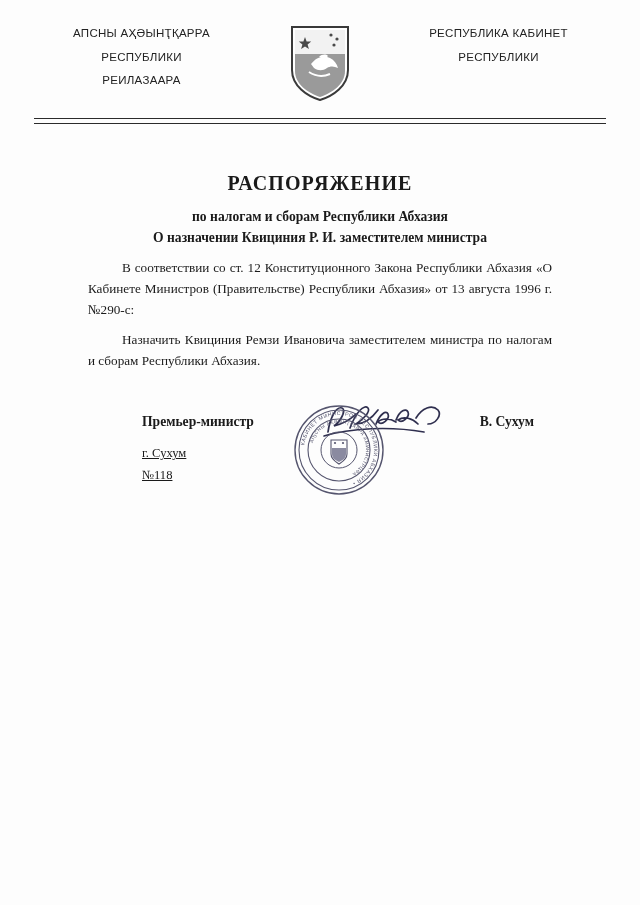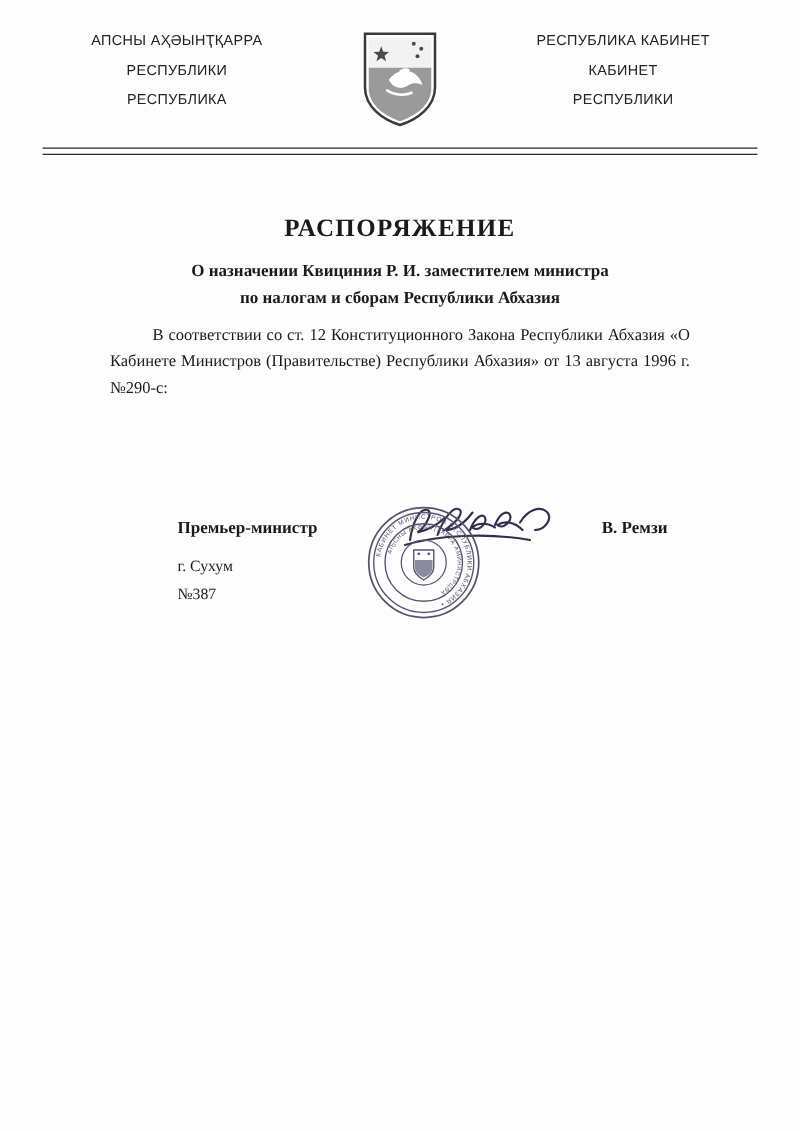--- a/index.html
+++ b/index.html
@@ -126,20 +126,21 @@
     font-size: 13.6px;
     font-weight: bold;
   }
 
   .meta {
     position: absolute;
     left: 142px;
     top: 442px;
     font-size: 12.6px;
     line-height: 1.75;
+    text-decoration: underline;
   }
 
   
   .signature {
     position: absolute;
     left: 320px;
     top: 398px;
     width: 135px;
     height: 46px;
     pointer-events: none;
@@ -157,21 +158,21 @@
 </head>
 <body>
 
 <div class="page">
 
   <div class="header">
 
     <div class="header-col">
       <div>АПСНЫ АҲӘЫНҬҚАРРА</div>
       <div>РЕСПУБЛИКИ</div>
-      <div>РЕСПУБЛИКА</div>
+      <div>РЕИЛАЗААРА</div>
     </div>
 
     <div class="emblem">
       <svg viewBox="0 0 62 78" width="62" height="78" aria-hidden="true">
         <path d="M3 3 H59 V46 C59 62 44 72 31 76 C18 72 3 62 3 46 Z" fill="#ffffff" stroke="#3a3a3a" stroke-width="2"></path>
         <path d="M6 30 H56 V47 C56 60 43 69 31 73 C19 69 6 60 6 47 Z" fill="#9a9a9a"></path>
         <path d="M6 6 H56 V30 H6 Z" fill="#f2f2f2"></path>
 
         <path d="M16 13 l1.6 4.4 4.6 .2 -3.6 2.9 1.3 4.5 -3.9 -2.6 -3.9 2.6 1.3 -4.5 -3.6 -2.9 4.6 -.2 Z" fill="#4a4a4a"></path>
 
@@ -180,39 +181,39 @@
         <circle cx="45" cy="21" r="1.6" fill="#4a4a4a"></circle>
 
         <path d="M22 40 c5 -7 13 -9 19 -6 c4 2 7 6 8 10 c-4 -2 -8 -2 -11 0 c-4 3 -9 3 -13 0 Z" fill="#ffffff"></path>
         <path d="M30 33 c3 -3 7 -3 9 -1 l-3 3 c-2 -1 -4 -1 -6 -2 Z" fill="#ffffff"></path>
         <path d="M20 48 c6 4 14 5 21 2" stroke="#ffffff" stroke-width="2" fill="none"></path>
       </svg>
     </div>
 
     <div class="header-col">
       <div>РЕСПУБЛИКА КАБИНЕТ</div>
-      <div>КАБИНЕТ</div>
       <div>РЕСПУБЛИКИ</div>
     </div>
   </div>
 
   <div class="rule"></div>
 
   <div class="doc-title">РАСПОРЯЖЕНИЕ</div>
 
   <div class="subtitle">
+    <div>по налогам и сборам Республики Абхазия</div>
     <div>О назначении Квициния Р. И.  заместителем министра</div>
-    <div>по налогам и сборам Республики Абхазия</div>
   </div>
 
   <div class="para para-1">В соответствии со ст. 12 Конституционного Закона Республики Абхазия «О Кабинете Министров (Правительстве) Республики Абхазия» от 13 августа 1996 г. №290-с:</div>
+  <div class="para para-2">Назначить Квициния Ремзи Ивановича заместителем министра по налогам и сборам Республики Абхазия.</div>
 
   <div class="sign-row">
     <span class="sign-title">Премьер-министр</span>
-    <span class="sign-name">В. Ремзи</span>
+    <span class="sign-name">В. Сухум</span>
   </div>
 
   <div class="signature">
     <svg viewBox="0 0 135 46" width="135" height="46" aria-hidden="true">
       <g fill="none" stroke="#2f2f4f" stroke-width="1.7" stroke-linecap="round">
         <path d="M8 34 C10 20 16 8 22 10 C27 12 20 24 14 28 C22 26 30 22 36 16"></path>
         <path d="M30 30 C36 14 44 6 48 10 C51 14 42 22 36 26 C44 26 52 20 58 12"></path>
         <path d="M56 26 C60 16 66 12 68 16 C70 21 62 28 58 24 C62 20 70 20 76 24"></path>
         <path d="M76 22 C80 12 86 10 88 14 C90 19 82 26 78 22 C84 18 92 20 98 26"></path>
         <path d="M96 20 C102 10 112 6 118 12 C122 17 116 26 108 26"></path>
@@ -240,16 +241,16 @@
 
       <path d="M38 36 H54 V50 C54 56 47 59 46 60 C45 59 38 56 38 50 Z" fill="none" stroke="#55556e" stroke-width="1.1"></path>
       <path d="M39 44 H53 V50 C53 55 48 57 46 58 C44 57 39 55 39 50 Z" fill="#8a8aa0"></path>
       <circle cx="42" cy="39" r="1.1" fill="#55556e"></circle>
       <circle cx="50" cy="39" r="1.1" fill="#55556e"></circle>
     </svg>
   </div>
 
   <div class="meta">
     <div>г. Сухум</div>
-    <div>№387</div>
+    <div>№118</div>
   </div>
 
 </div>
 
 </body></html>

